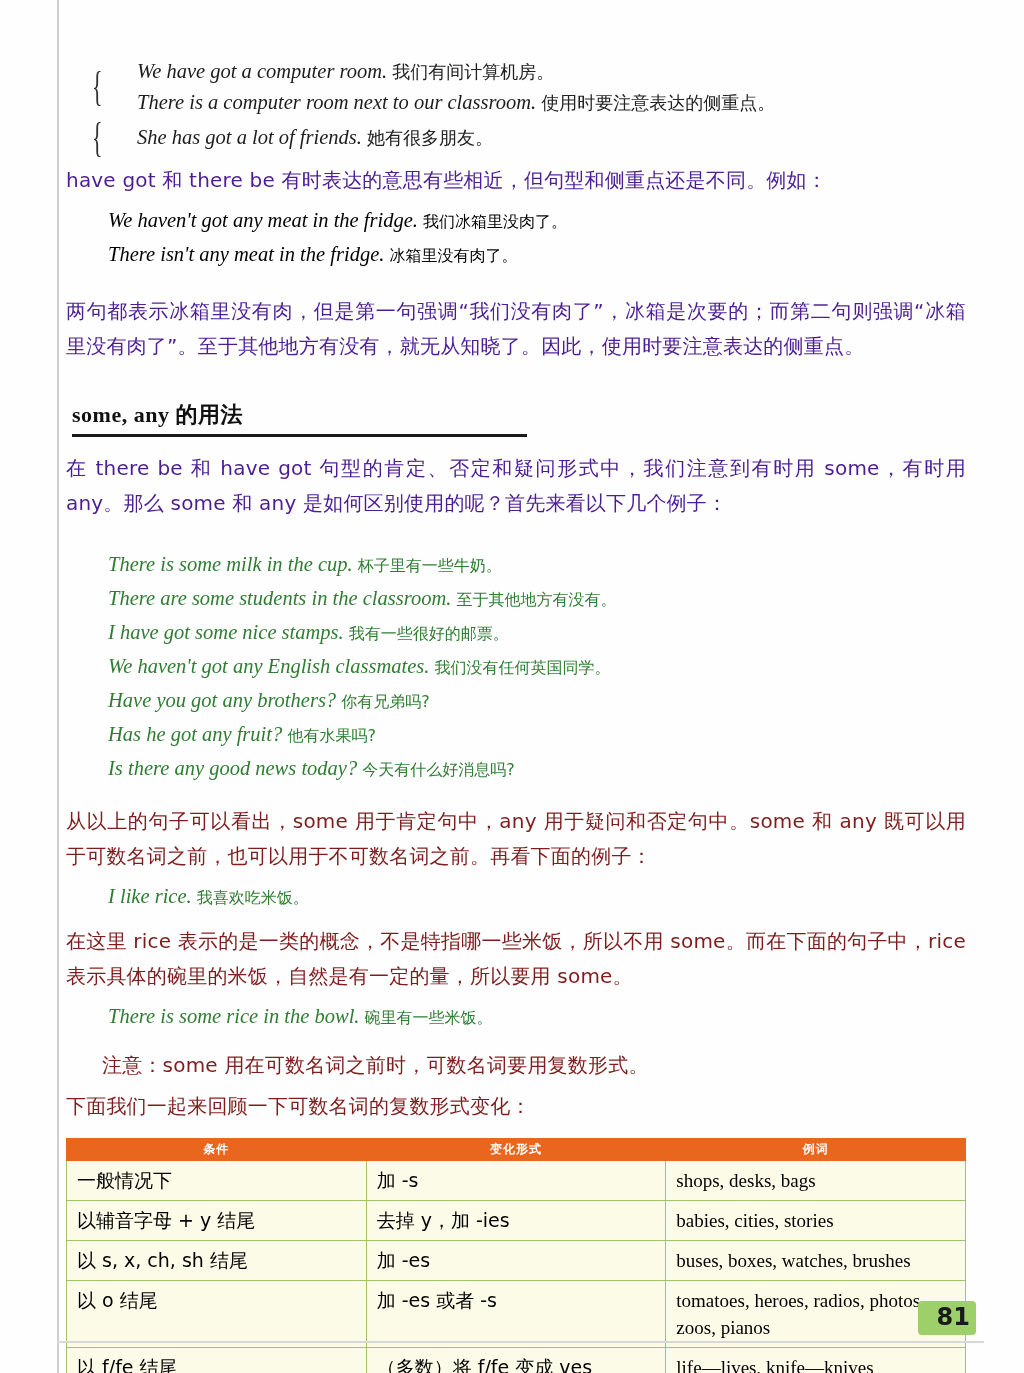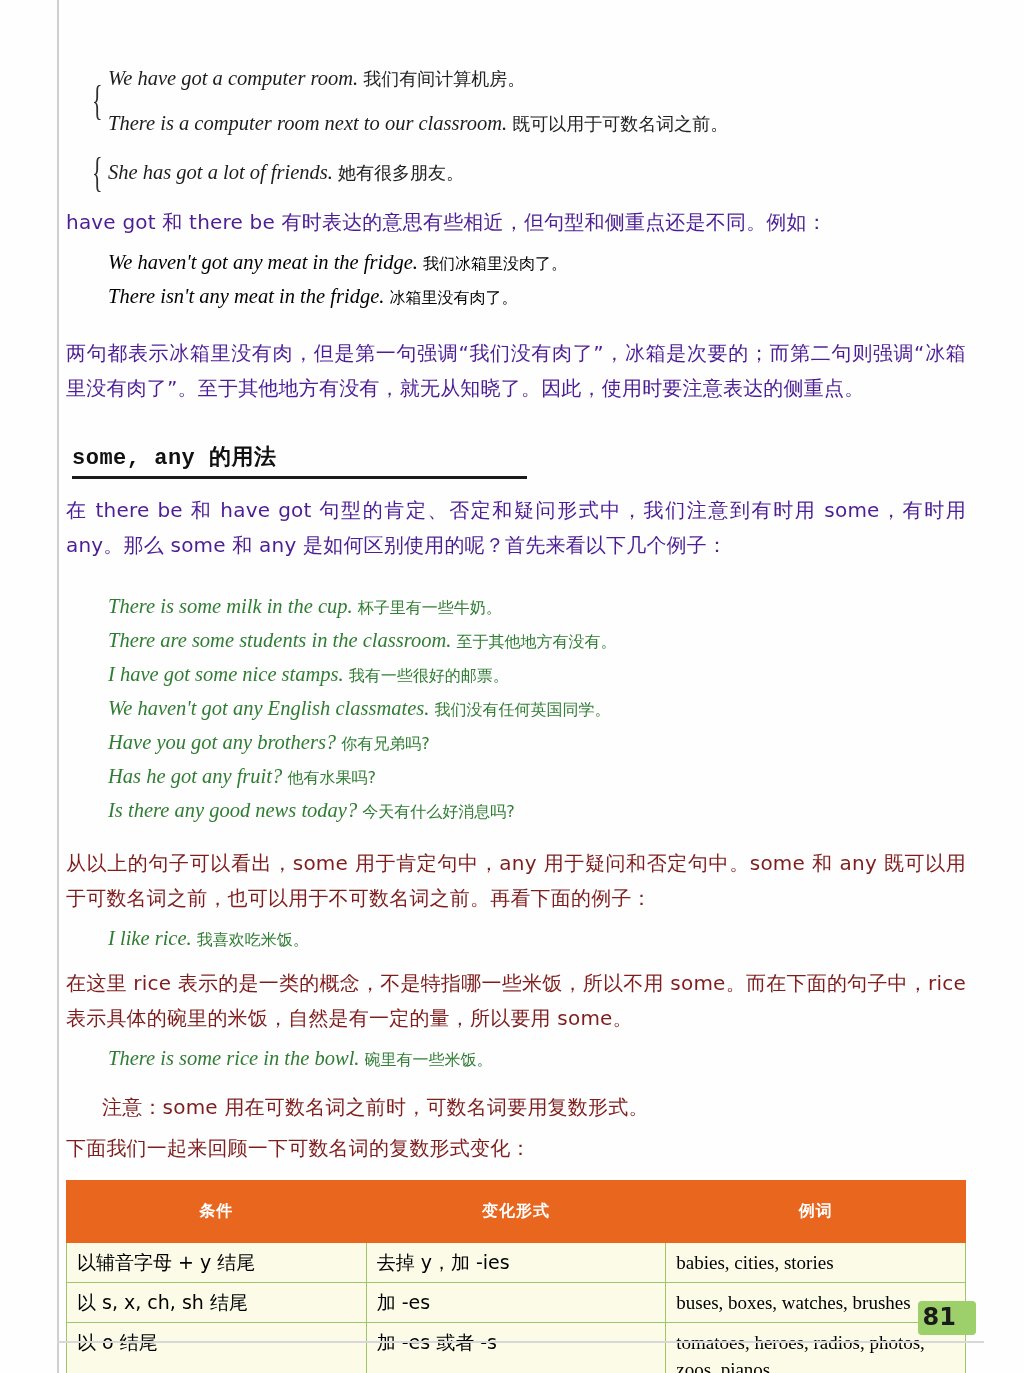--- a/index.html
+++ b/index.html
@@ -46,23 +46,24 @@
     position: absolute;
     left: -16px;
     top: 50%;
     transform: translateY(-50%) scaleY(1.9);
     font-size: 22px;
     color: #2f2f2f;
     font-family: "Liberation Serif", serif;
   }
   .ex-line {
     font-size: 20.5px;
-    line-height: 45px;
+    line-height: 31px;
     color: #1c1c1c;
     white-space: nowrap;
+    margin-left: 29px;
   }
   .ex-line .en {
     font-style: italic;
     font-family: "Liberation Serif", serif;
   }
   .ex-line .cn {
     font-family: "DejaVu Sans", sans-serif;
     font-size: 18px;
     color: #222;
   }
@@ -85,21 +86,21 @@
   .indent-ex .cn {
     font-family: "DejaVu Sans", sans-serif;
     font-size: 16px;
   }
   .section-head {
     margin: 30px 0 8px 6px;
     position: relative;
     display: inline-block;
   }
   .section-head .title {
-    font-family: Liberation Mono, monospace;
+    font-family: Liberation Serif, serif;
     font-weight: bold;
     font-size: 22px;
     color: #111;
     letter-spacing: 0.5px;
   }
   .section-head .rule {
     display: block;
     width: 455px;
     height: 3px;
     background: #1a1a1a;
@@ -114,23 +115,23 @@
   table.plural {
     border-collapse: collapse;
     width: 900px;
     margin-top: 14px;
     table-layout: fixed;
   }
   table.plural th {
     background: #e8661e;
     color: #ffffff;
     font-family: "DejaVu Sans", sans-serif;
-    font-size: 16px;
+    font-size: 12px;
     font-weight: bold;
-    padding: 20px 0;
+    padding: 2px 0;
     border: 1px solid #e8661e;
     letter-spacing: 1px;
   }
   table.plural td {
     border: 1px solid #9ec56a;
     padding: 6px 10px;
     font-size: 19px;
     line-height: 27px;
     vertical-align: top;
     background: #fbfbe8;
@@ -142,21 +143,21 @@
     position: absolute;
     right: 48px;
     bottom: 38px;
     width: 58px;
     height: 34px;
     background: #9dcf6b;
     border-radius: 4px;
   }
   .page-number span {
     position: absolute;
-    right: 20px;
+    right: 6px;
     top: 2px;
     font-family: "DejaVu Sans", sans-serif;
     font-weight: bold;
     font-size: 24px;
     color: #1a1a1a;
   }
   .bottom-rule {
     position: absolute;
     left: 57px;
     right: 40px;
@@ -175,21 +176,21 @@
 
     
     <div class="brace-group">
       <span class="brace">{</span>
       <div class="ex-line">
         <span class="en">We have got a computer room.</span>
         <span class="cn">我们有间计算机房。</span>
       </div>
       <div class="ex-line">
         <span class="en">There is a computer room next to our classroom.</span>
-        <span class="cn">既可以用于可数名词之前。</span>
+        <span class="cn">使用时要注意表达的侧重点。</span>
       </div>
     </div>
 
     <div class="brace-group">
       <span class="brace">{</span>
       <div class="ex-line">
         <span class="en">She has got a lot of friends.</span>
         <span class="cn">她有很多朋友。</span>
       </div>
     </div>
@@ -264,20 +265,25 @@
     <table class="plural">
       <thead>
         <tr>
           <th>条件</th>
           <th>变化形式</th>
           <th>例词</th>
         </tr>
       </thead>
       <tbody>
         <tr>
+          <td class="c1">一般情况下</td>
+          <td class="c2">加 -s</td>
+          <td class="c3">shops, desks, bags</td>
+        </tr>
+        <tr>
           <td class="c1">以辅音字母 + y 结尾</td>
           <td class="c2">去掉 y，加 -ies</td>
           <td class="c3">babies, cities, stories</td>
         </tr>
         <tr>
           <td class="c1">以 s, x, ch, sh 结尾</td>
           <td class="c2">加 -es</td>
           <td class="c3">buses, boxes, watches, brushes</td>
         </tr>
         <tr>

